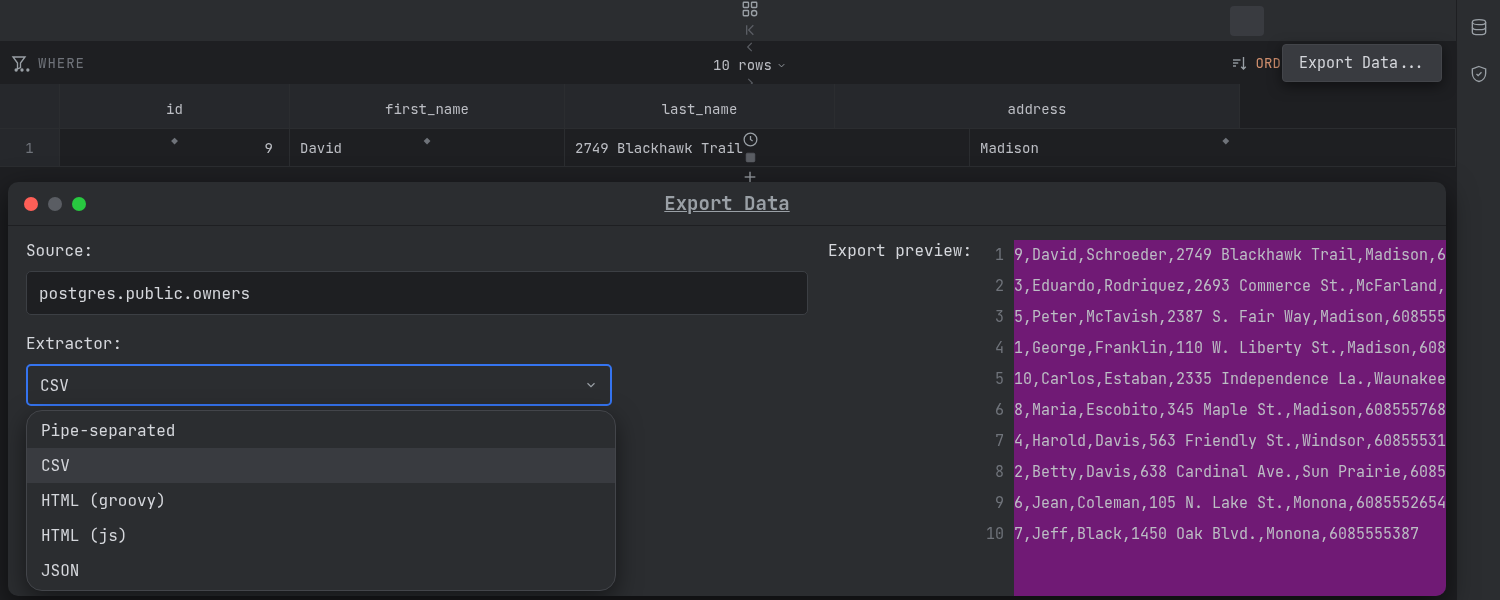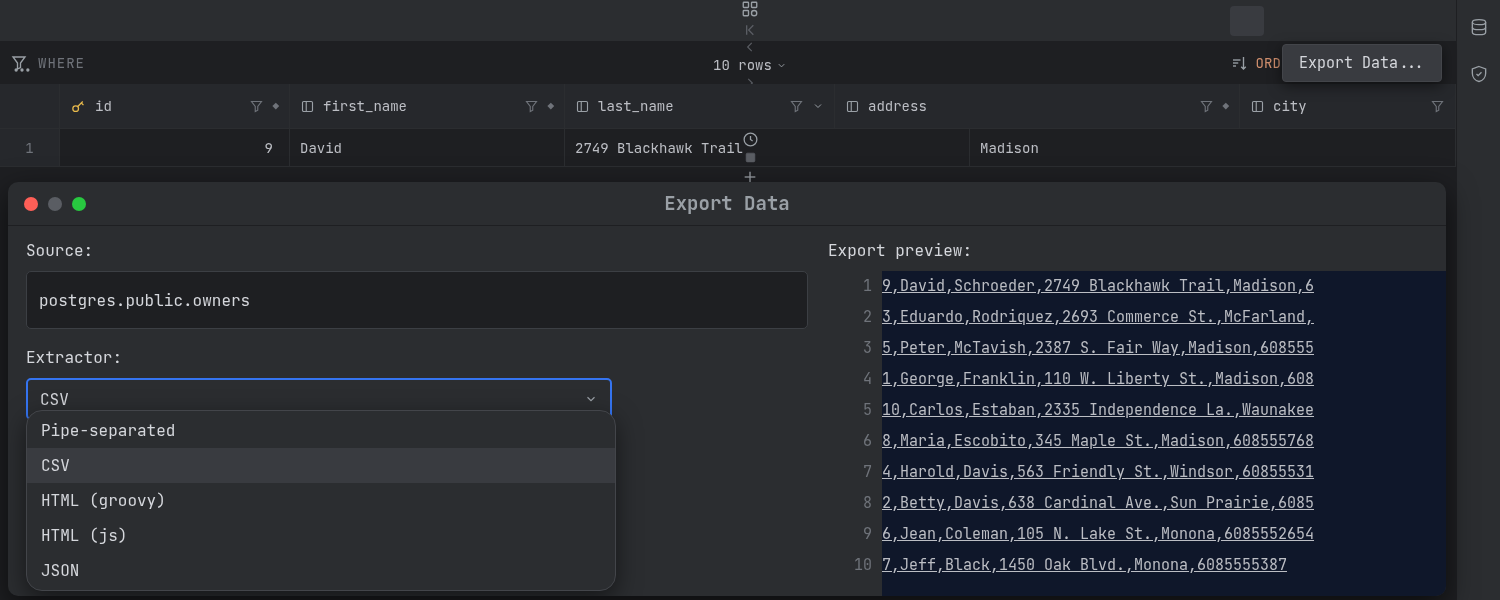--- a/index.html
+++ b/index.html
@@ -84,21 +84,21 @@
     border-bottom:1px solid #2b2d30;
   }
   .th, .td {
     padding:8px 10px;
     display:flex;
     align-items:center;
     gap:8px;
     border-right:1px solid #2b2d30;
     font-family: "JetBrains Mono", Menlo, Consolas, monospace;
   }
-  .th { color:#bcbec4; background:#26282c; height:44px; }
+  .th { color:#bcbec4; background:#26282c; height:44px;flex-direction:column; }
   .th .colname { flex:1; }
   .th .sort { color:#6f737a; font-size:11px;}
   .gut { width:60px; justify-content:center; color:#6f737a; background:#26282c;}
   .c-id { width:230px; }
   .c-fn { width:275px; }
   .c-ln { width:270px; }
   .c-ad { width:405px; }
   .c-ci { flex:1; }
   .td.right { justify-content:flex-end; padding-right:16px;}
   .trow { background:#1e1f22; height:38px;}
@@ -146,40 +146,40 @@
     display:flex;
     align-items:center;
     position:relative;
     border-bottom:1px solid #1e1f22;
   }
   .traffic { display:flex; gap:10px; padding-left:16px;}
   .dot { width:14px; height:14px; border-radius:50%; }
   .dot.r{background:#ff5f57;} .dot.y{background:#5a5d63;} .dot.g{background:#28c840;}
   .dlg-title {
     position:absolute; left:0; right:0; text-align:center;
-    font-size:19px; font-weight:600; color:#9aa0a6;
+    font-size:19px; font-weight:600; color:#9aa0a6;text-decoration:underline;
   }
   .dlg-body {
     flex:1;
     display:flex;
   }
   .dlg-left {
     width:818px;
     padding:14px 18px;
   }
   .dlg-right {
     flex:1;
     padding:14px 0 0 0;
     display:flex;
-    flex-direction:column;
+    flex-direction:row;
   }
   .lbl { color:#d5d7dc; font-size:16px; margin-bottom:10px; display:block;}
   .txtfield {
     width:100%;
-    height:58px;
+    height:44px;
     background:#1e1f22;
     border:1px solid #3c3f44;
     border-radius:5px;
     padding:0 12px;
     color:#d5d7dc;
     font-size:16px;
     display:flex;
     align-items:center;
     margin-bottom:18px;
   }
@@ -227,24 +227,23 @@
   }
   .pv-gut {
     width:56px;
     background:#2b2d30;
     color:#6f737a;
     text-align:right;
     padding:0 10px 0 0;
   }
   .pv-lines {
     flex:1;
-    background:#0f172a;
+    background:#701a75;
     color:#bcbec4;
     white-space:pre;
-    text-decoration:underline;
   }
   .preview-label { padding-left:2px;}
   svg { display:block; }
 </style>
 </head>
 <body>
 
 <div class="toolbar">
   <div class="tbtn">
     <svg width="18" height="18" viewBox="0 0 24 24" fill="none" stroke-width="1.8">
@@ -490,30 +489,20 @@
     <div class="th c-ad">
       <svg width="15" height="15" viewBox="0 0 24 24" fill="none" stroke="#9aa0a6" stroke-width="1.8">
           <rect x="4" y="4" width="16" height="16" rx="2"></rect>
           <path d="M10 4v16"></path>
         </svg>
       <span class="colname mono">address</span>
       <svg width="15" height="15" viewBox="0 0 24 24" fill="none" stroke="#6f737a" stroke-width="1.8">
           <path d="M4 4h16l-6 8v6l-4 2v-8z"></path>
         </svg>
       <span class="sort" style="margin-left:auto">◆</span>
-    </div>
-    <div class="th c-ci">
-      <svg width="15" height="15" viewBox="0 0 24 24" fill="none" stroke="#9aa0a6" stroke-width="1.8">
-          <rect x="4" y="4" width="16" height="16" rx="2"></rect>
-          <path d="M10 4v16"></path>
-        </svg>
-      <span class="colname mono">city</span>
-      <svg width="15" height="15" viewBox="0 0 24 24" fill="none" stroke="#6f737a" stroke-width="1.8">
-          <path d="M4 4h16l-6 8v6l-4 2v-8z"></path>
-        </svg>
     </div>
   </div>
   <div class="trow">
     <div class="td gut mono">1</div>
     <div class="td c-id right mono">9</div>
     <div class="td c-fn mono">David</div>
     <div class="td c-ad mono">2749 Blackhawk Trail</div>
     <div class="td c-ci mono">Madison</div>
   </div>
 </div>

